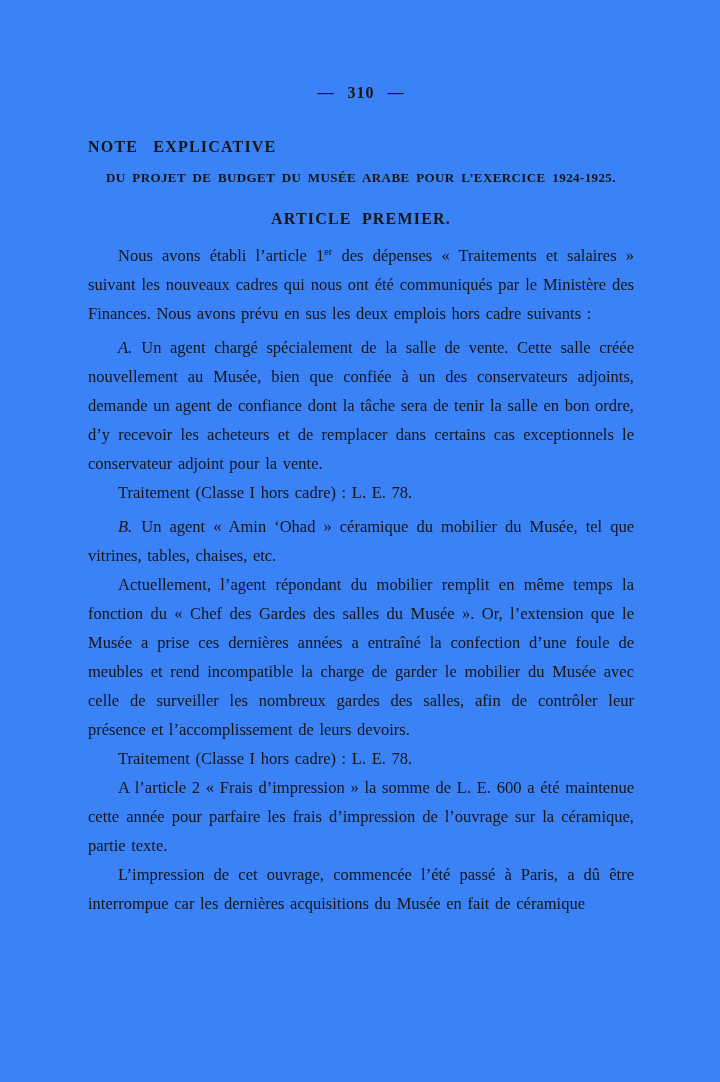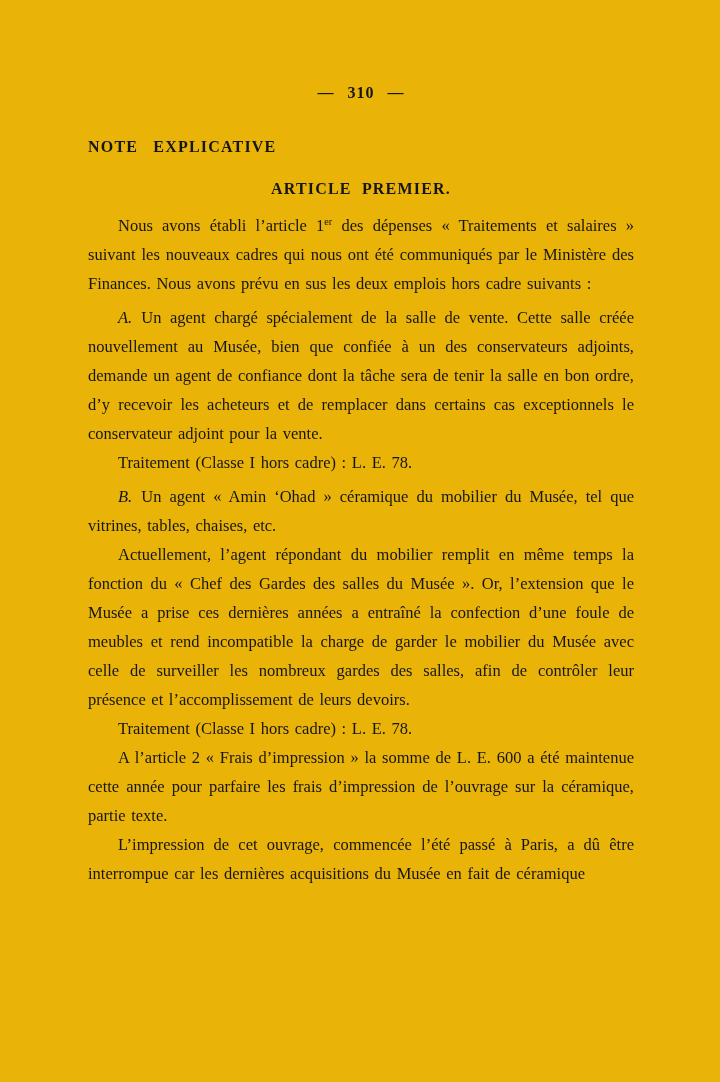--- a/index.html
+++ b/index.html
@@ -1,21 +1,21 @@
 <!DOCTYPE html>
 <html lang="fr"><head>
 <meta charset="utf-8">
 <style>
   html, body { margin: 0; padding: 0; background: #ffffff; }
   .page {
     position: relative;
     width: 720px;
     height: 1082px;
     box-sizing: border-box;
-    background: #eab308;
+    background: #3b82f6;
     color: #161616;
     font-family: "Liberation Serif", "DejaVu Serif", serif;
     padding: 84px 86px 0 88px;
     overflow: hidden;
   }
   .page-number {
     text-align: center;
     font-size: 16px;
     font-weight: bold;
     letter-spacing: 1px;
@@ -65,20 +65,21 @@
 </style>
 </head>
 <body>
 
 <div class="page">
 
   <div class="page-number">— 310 —</div>
 
   <h1 class="title">NOTE EXPLICATIVE</h1>
 
+  <h2 class="subtitle">DU PROJET DE BUDGET DU MUSÉE ARABE POUR L’EXERCICE 1924-1925.</h2>
 
 
   <h3 class="article-heading">ARTICLE PREMIER.</h3>
 
   <p class="body"><span>Nous avons établi l’article 1</span><sup>er</sup><span> des dépenses « Traitements et salaires » suivant les nouveaux cadres qui nous ont été communiqués par le Ministère des Finances. Nous avons prévu en sus les deux emplois hors cadre suivants :</span></p>
 
   <p class="body item"><span class="lead">A.</span><span>Un agent chargé spécialement de la salle de vente. Cette salle créée nouvellement au Musée, bien que confiée à un des conservateurs adjoints, demande un agent de confiance dont la tâche sera de tenir la salle en bon ordre, d’y recevoir les acheteurs et de remplacer dans certains cas exceptionnels le conservateur adjoint pour la vente.</span></p>
 
   <p class="body">Traitement (Classe I hors cadre) : L. E. 78.</p>
 

